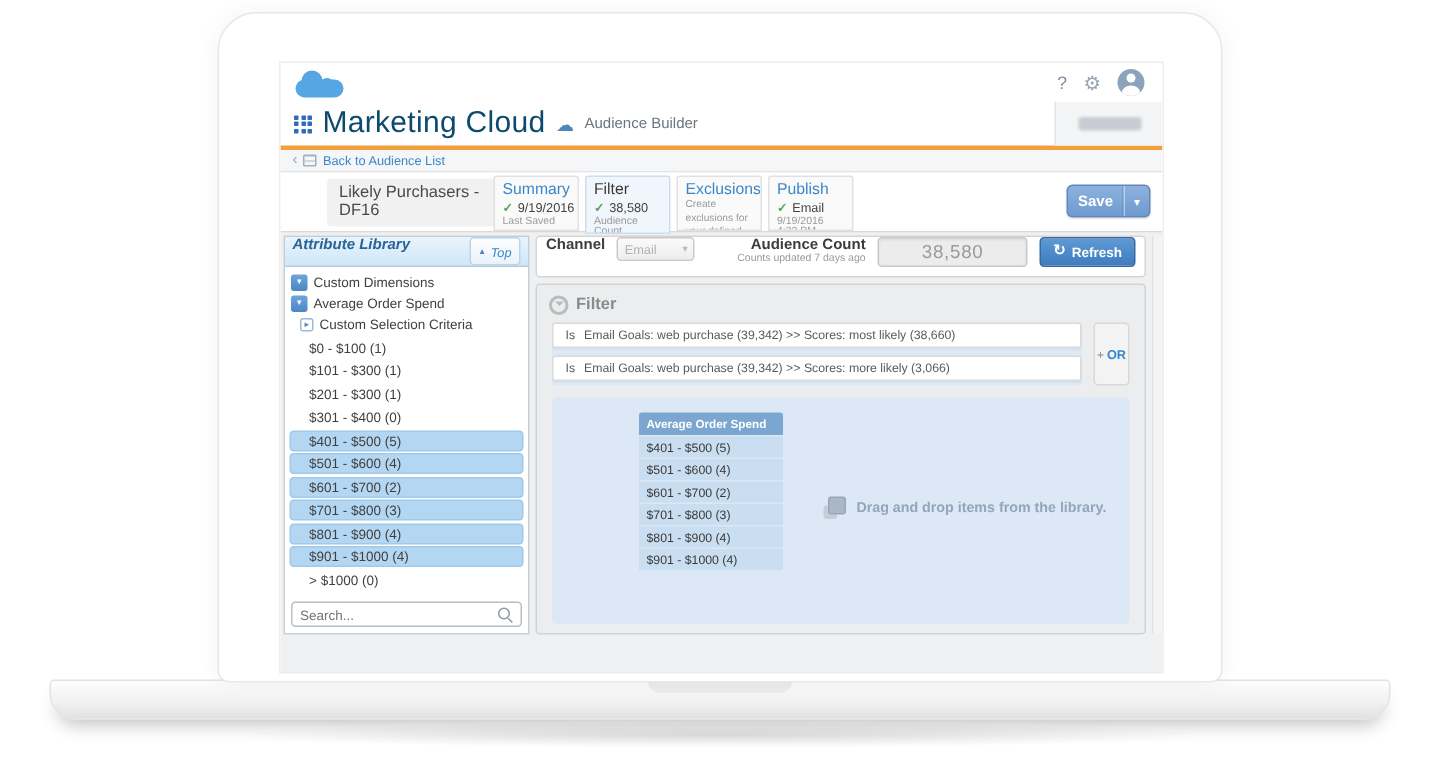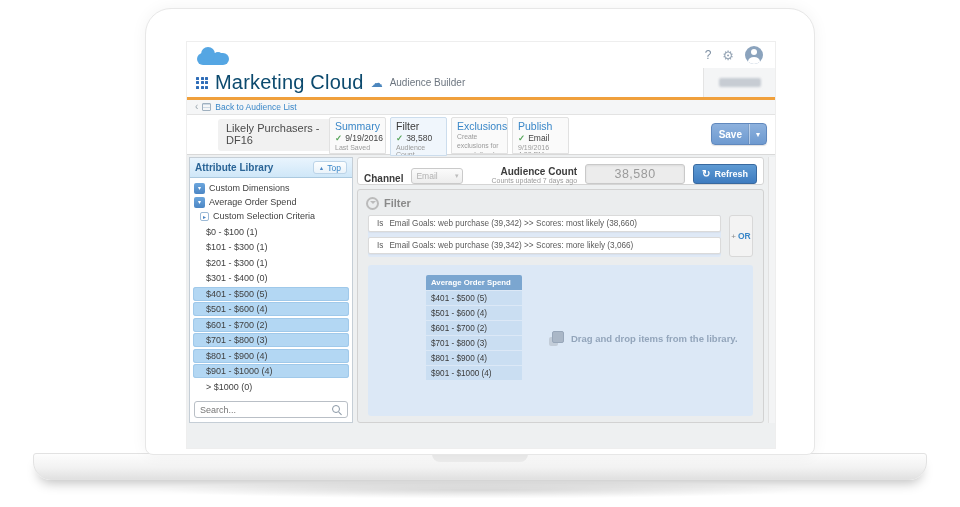--- a/index.html
+++ b/index.html
@@ -87,22 +87,22 @@
   .save-main { padding:0 7px; display:flex; align-items:center; font-size:10px; font-weight:bold; }
   .save-caret { padding:0 6px; display:flex; align-items:center; font-size:8px;
                 border-left:1px solid rgba(255,255,255,0.45); box-shadow:-1px 0 0 rgba(0,0,0,0.08); }
 
   
   .contentrow { flex:1; display:flex; background:#eef0f1; padding:2px 0 30px 2px; }
 
   
   .sidebar { width:164px; flex:0 0 164px; background:#fff; border:1px solid #c5ced6;
              display:flex; flex-direction:column; }
-  .sb-header { height:20px; flex:0 0 20px; display:flex; align-items:center; justify-content:space-between;
-               padding:0 5px; background:linear-gradient(#e9f4fd,#cfe7f8); border-bottom:1px solid #abc9df; }
+  .sb-header { height:20px; flex:0 0 20px; display:flex; justify-content:space-between;
+               padding:0 5px; background:linear-gradient(#e9f4fd,#cfe7f8); border-bottom:1px solid #abc9df;font-style:italic; }
   .sb-title { font-size:10px; font-weight:bold; color:#2a6496; }
   .top-btn { display:flex; align-items:center; gap:3px; font-size:8.5px; color:#3a87c8;
              background:linear-gradient(#fdfefe,#eaf3fa); border:1px solid #bcd4e8;
              border-radius:3px; padding:0.5px 5px; }
   .top-caret { font-size:5.5px; color:#4c86c4; }
   .sb-tree { flex:1; padding:3px 0; overflow:hidden; }
   .tree-row { display:flex; align-items:center; gap:4px; height:14px; padding:0 4px;
               font-size:9px; color:#3f3f3f; }
   .caret-box { width:11px; height:11px; border-radius:2px; background:linear-gradient(#6ca6dd,#4c86c4);
                color:#fff; font-size:6px; line-height:11px; text-align:center; flex:0 0 auto; }
@@ -117,21 +117,21 @@
                      font-family:"Liberation Sans", sans-serif; }
   .mag { position:absolute; right:9px; top:7px; width:11px; height:11px; }
   .mag::before { content:''; position:absolute; width:6px; height:6px; border:1.4px solid #8a98a6;
                  border-radius:50%; left:0; top:0; }
   .mag::after { content:''; position:absolute; width:4px; height:1.4px; background:#8a98a6;
                 transform:rotate(45deg); left:6px; top:8px; }
 
   
   .main { flex:1; display:flex; flex-direction:column; padding:0 3px 0 4px; gap:4px; }
   .channelbar { flex:0 0 28px; background:#fff; border:1px solid #d5d5d5; border-radius:3px;
-                display:flex; align-items:flex-end; gap:8px; padding:0 6px; }
+                display:flex; align-items:flex-start; gap:8px; padding:0 6px; }
   .ch-label { font-size:10px; font-weight:bold; color:#3c3c3c; }
   .select { min-width:52px; height:16px; background:linear-gradient(#fbfbfb,#ededed);
             border:1px solid #cacaca; border-radius:3px; color:#b2b2b2; font-size:8.5px;
             display:flex; align-items:center; justify-content:space-between; padding:0 4px; gap:6px; }
   .select .sel-caret { font-size:7px; color:#bdbdbd; }
   .ac-block { margin-left:auto; text-align:right; }
   .ac-label { font-size:10px; font-weight:bold; color:#3c3c3c; }
   .ac-sub { font-size:7px; color:#9a9a9a; }
   .count-box { width:100px; height:20px; background:#ececec; border:1px solid #c9c9c9; border-radius:3px;
                box-shadow:inset 0 1px 2px rgba(0,0,0,0.08); display:flex; align-items:center;

